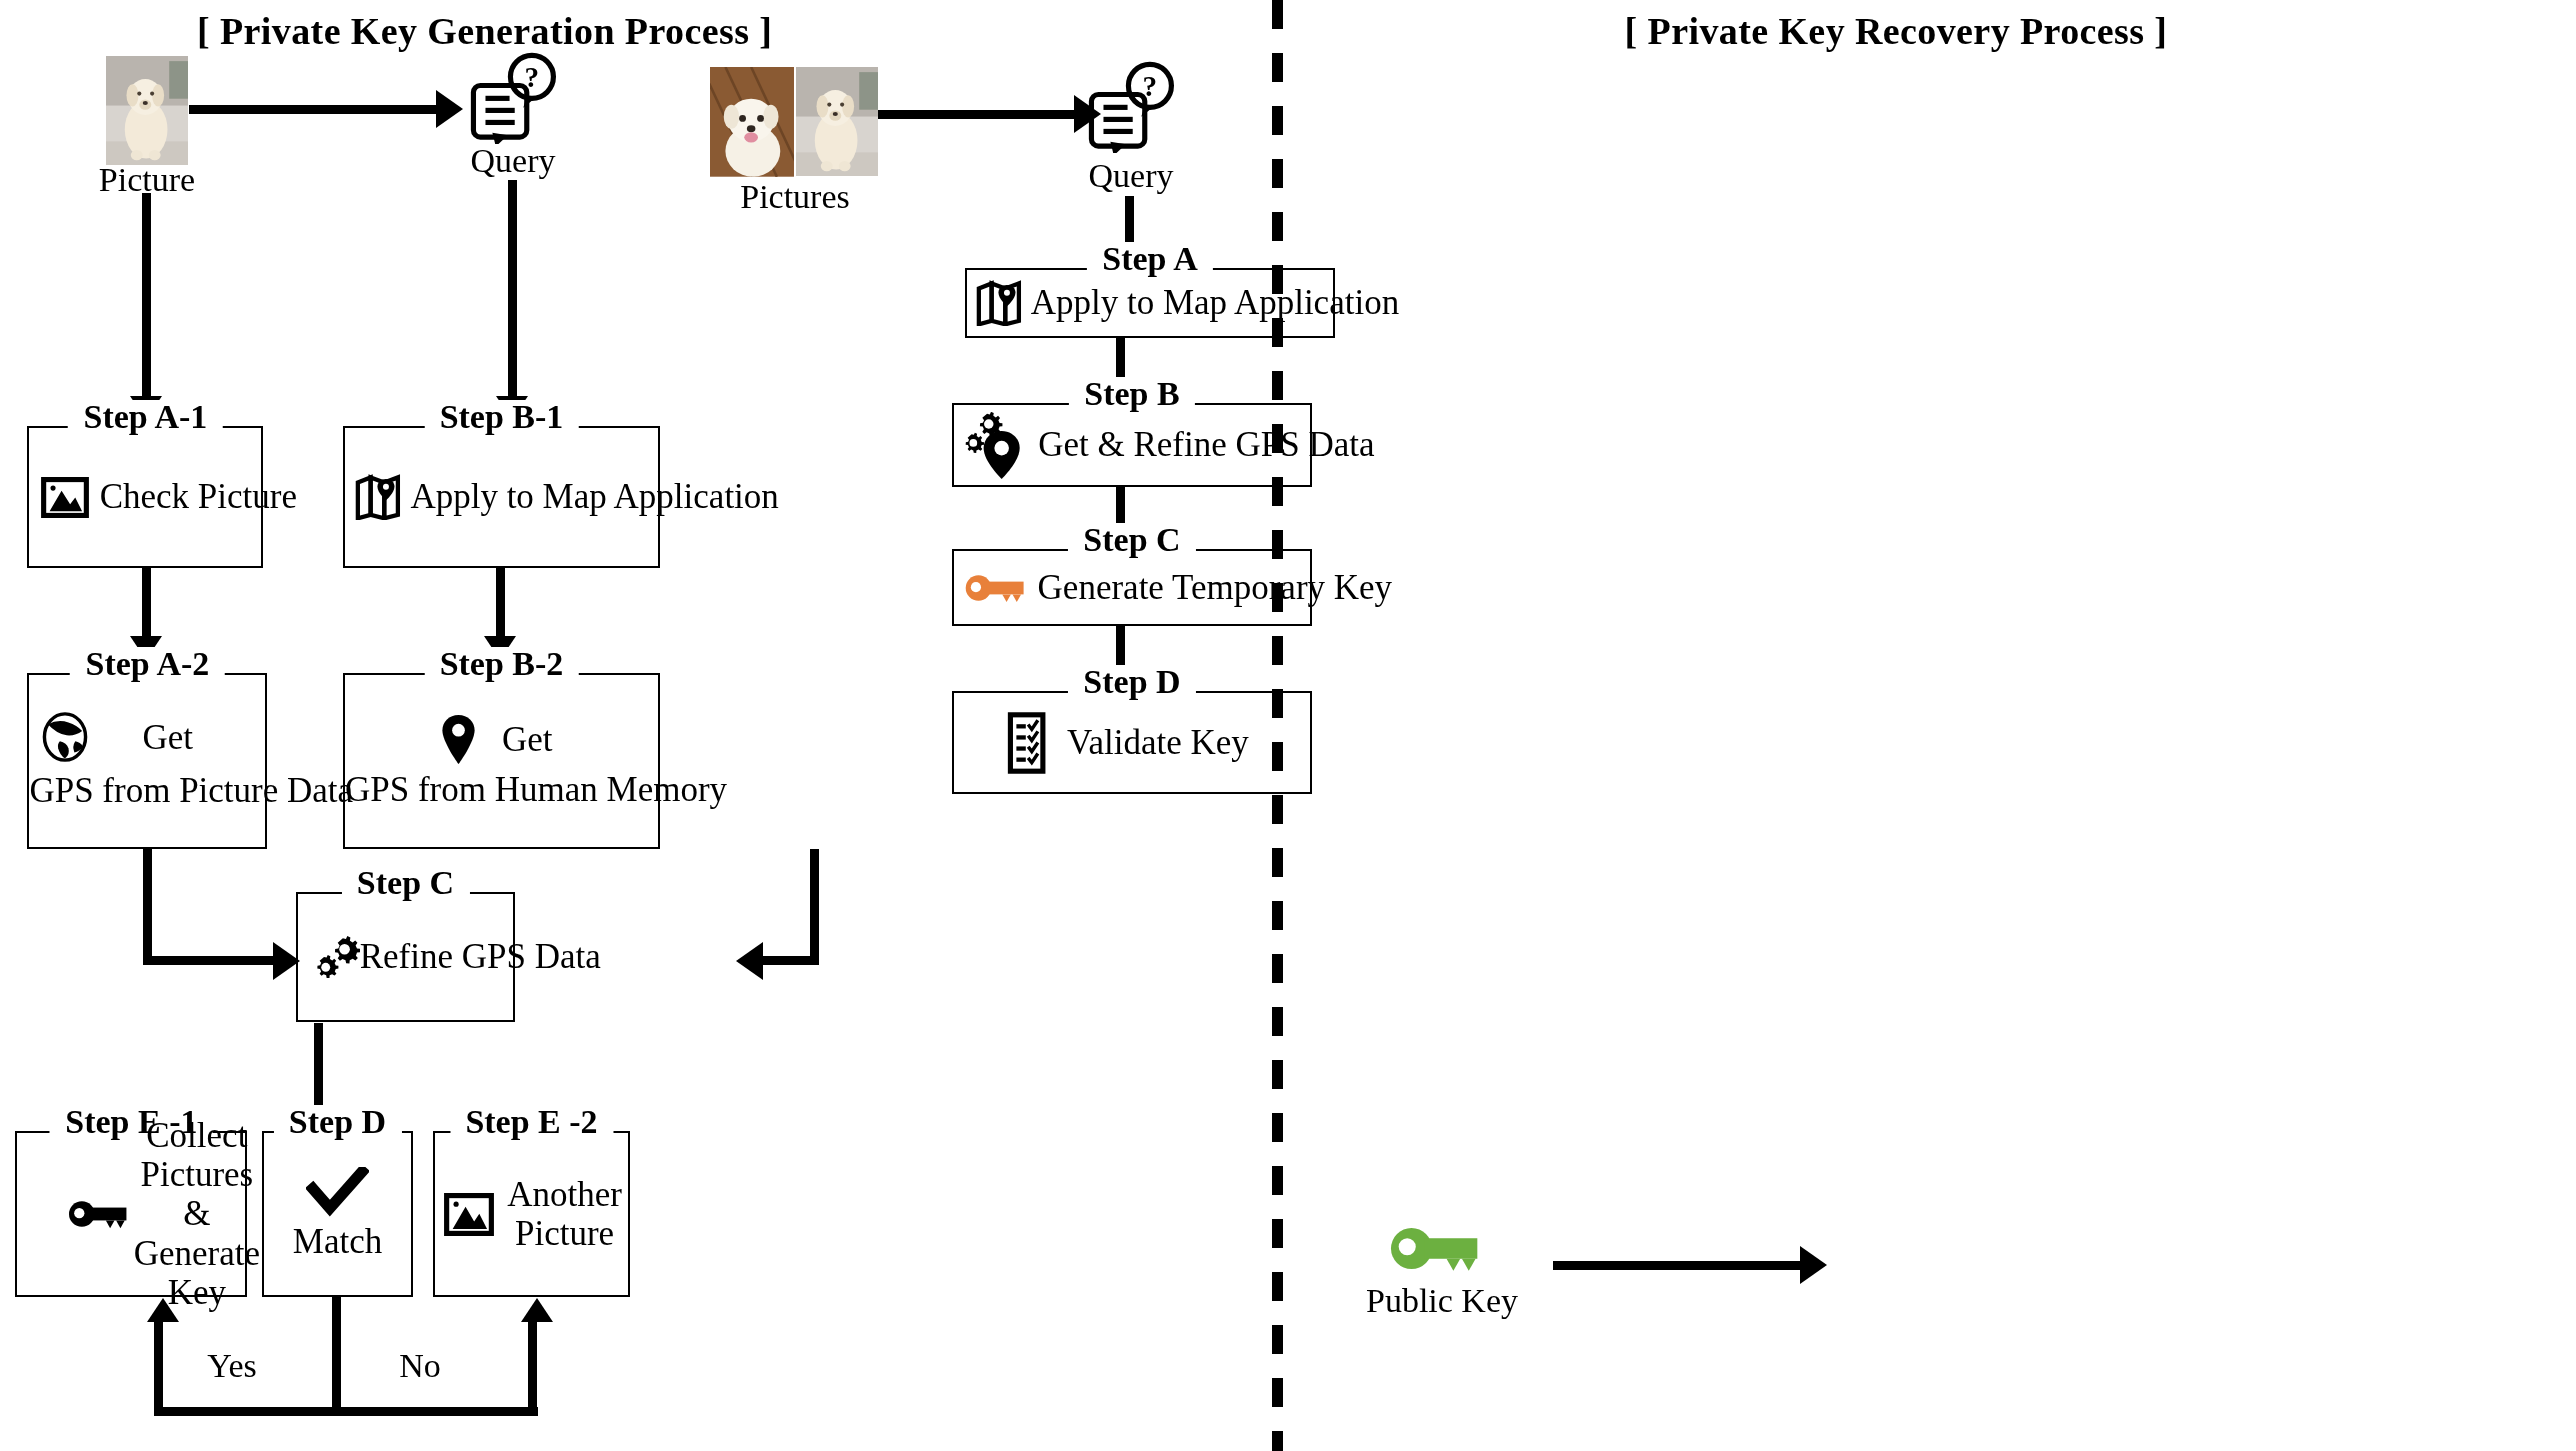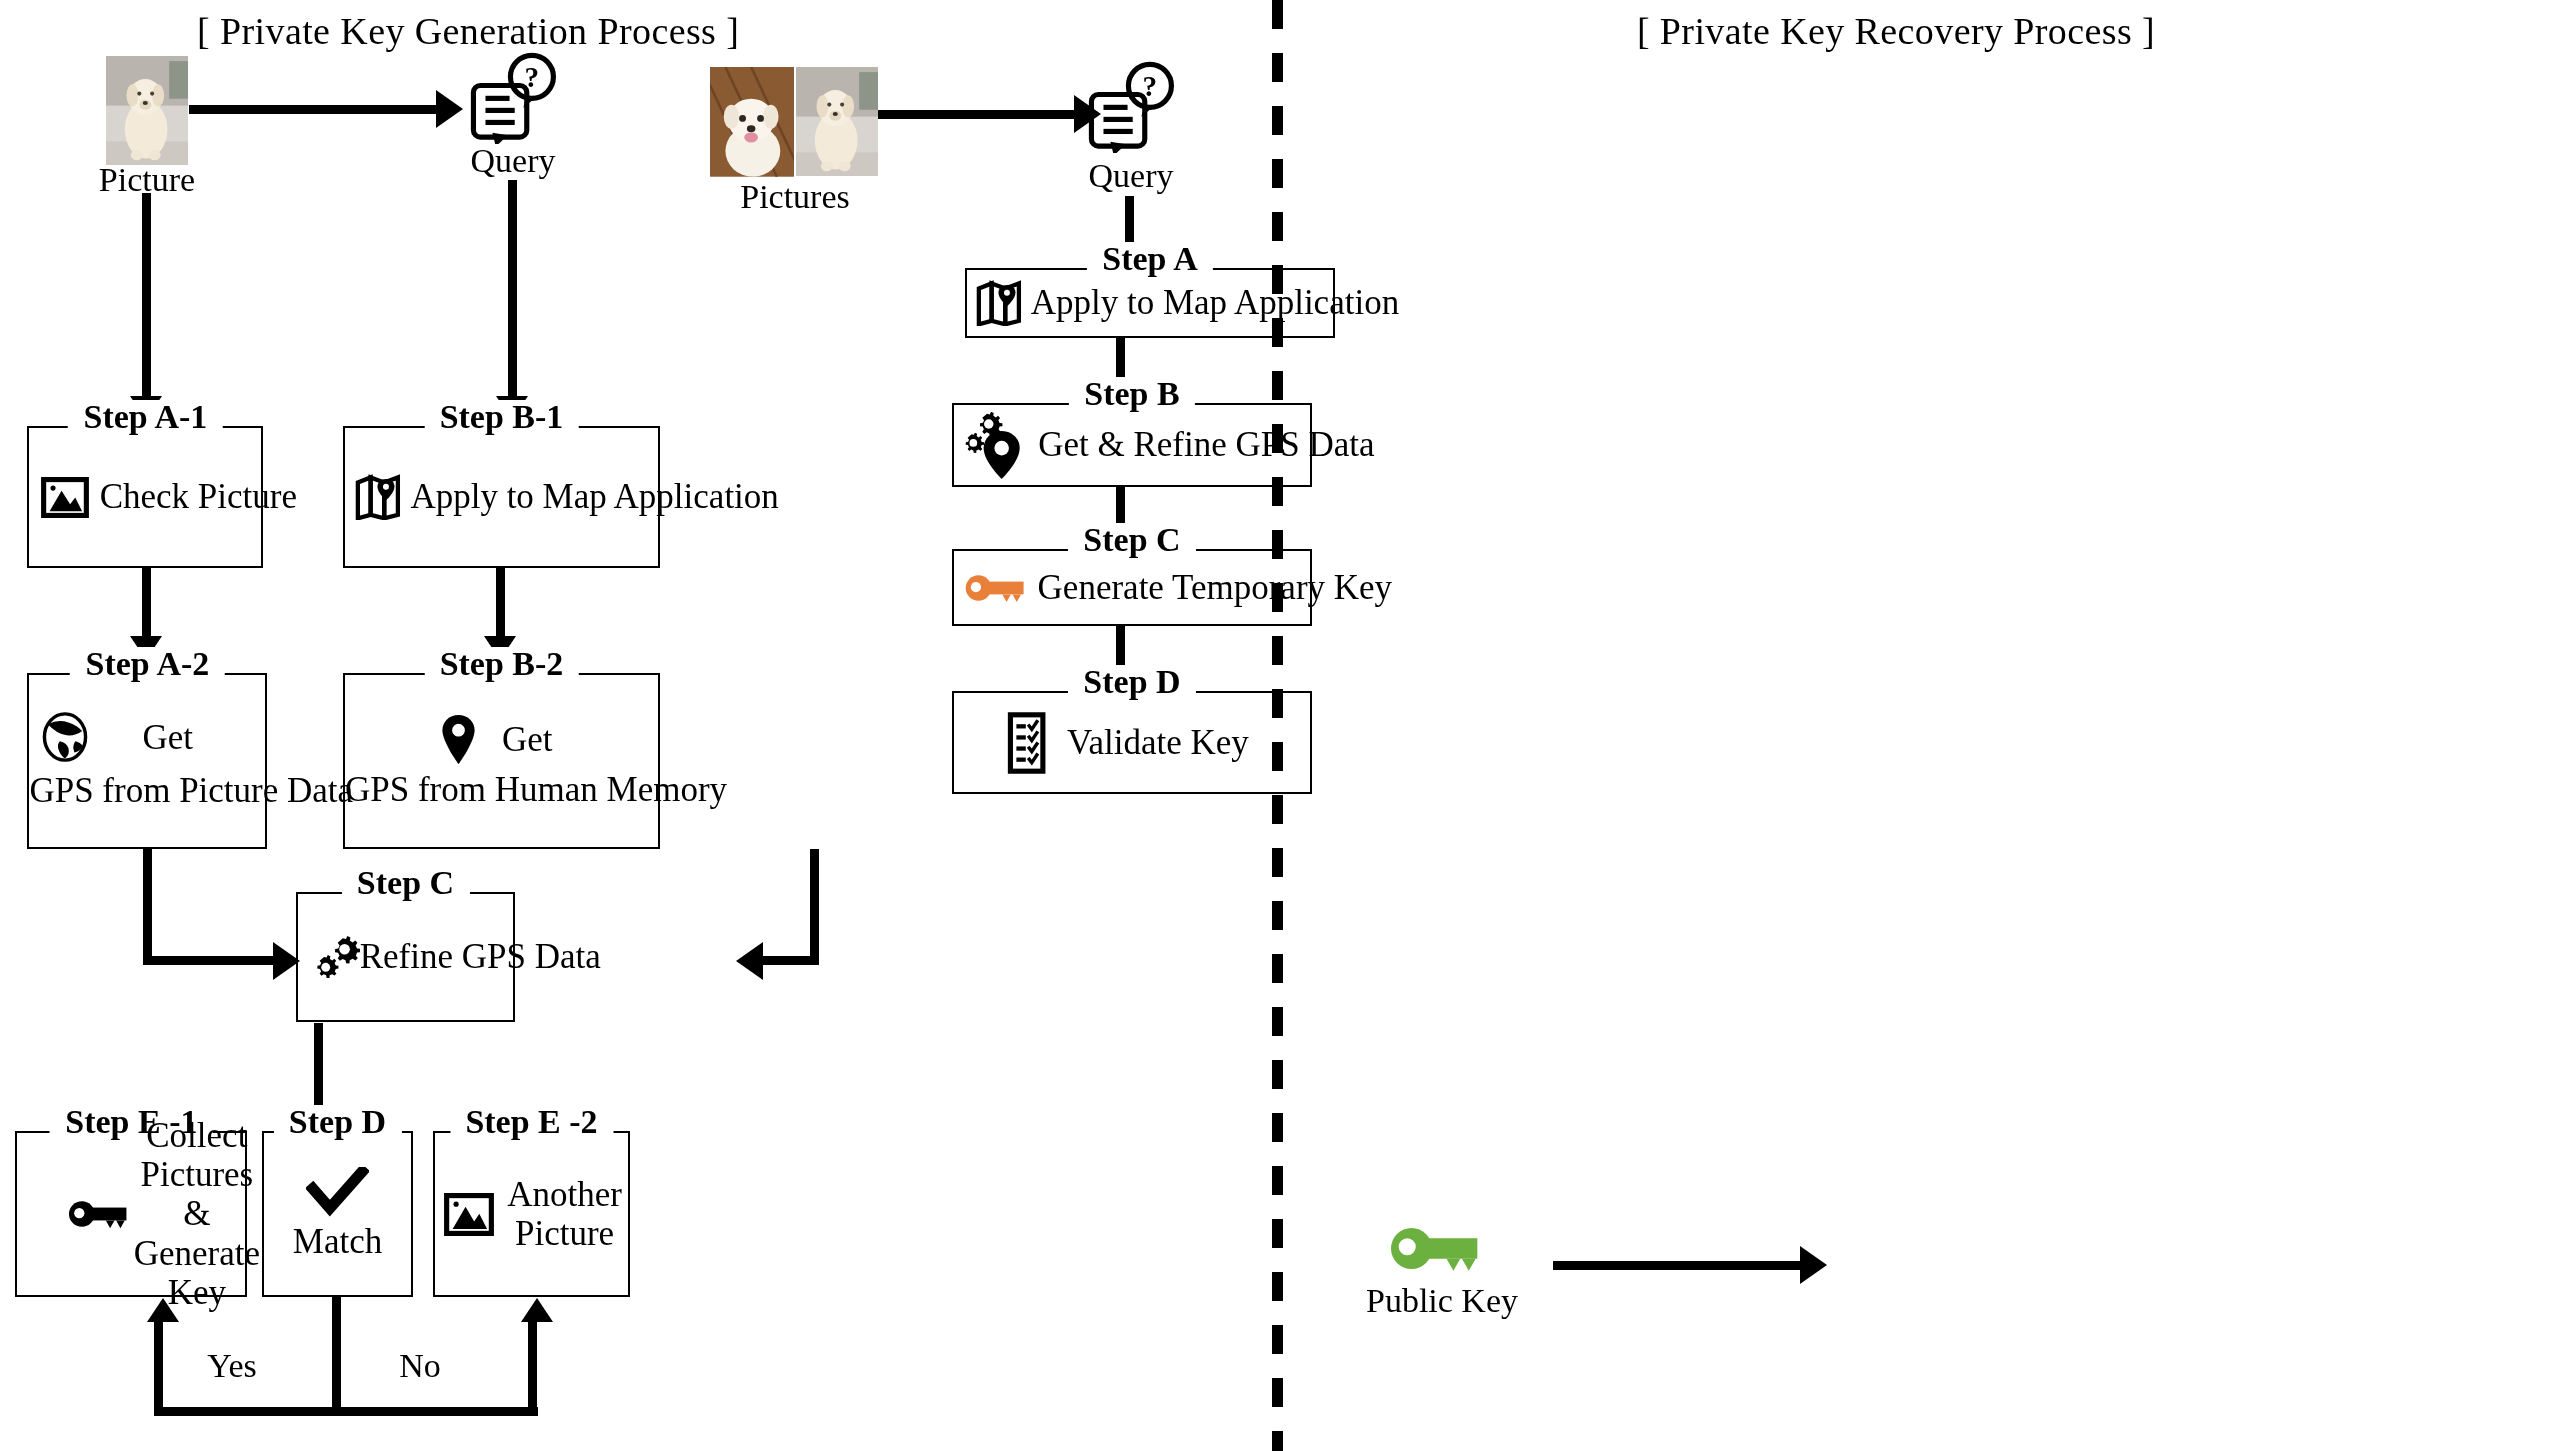--- a/index.html
+++ b/index.html
@@ -1,21 +1,21 @@
 <!DOCTYPE html>
 <html style="font-size:13.7px"><head>
 <meta charset="utf-8">
 <title>Private Key Generation and Recovery Process</title>
 <style>
   html,body{margin:0;padding:0;background:#ffffff;}
   body{width:2576px;height:1451px;position:relative;overflow:hidden;
        font-family:"Liberation Serif","DejaVu Serif",serif;color:#000;}
   .abs{position:absolute;}
   
-  .panel-title{font-weight:normal;font-size:38px;white-space:nowrap;text-align:center;
+  .panel-title{font-weight:bold;font-size:38px;white-space:nowrap;text-align:center;
                letter-spacing:0.4px;}
   
   .stepbox{position:absolute;box-sizing:border-box;border:2.6px solid #000;}
   .stepbox .legend{position:absolute;top:-28px;left:50%;transform:translateX(-50%);
                    background:#fff;padding:0 15.4px;font-weight:bold;font-size:34px;
                    white-space:nowrap;line-height:1;}
   .stepbox .body{position:absolute;left:0;right:0;top:0;bottom:0;
                  display:flex;align-items:center;justify-content:flex-start;}
   .boxtext{font-size:35px;line-height:1.12;white-space:nowrap;}
   .boxtext.two{white-space:normal;text-align:center;}

